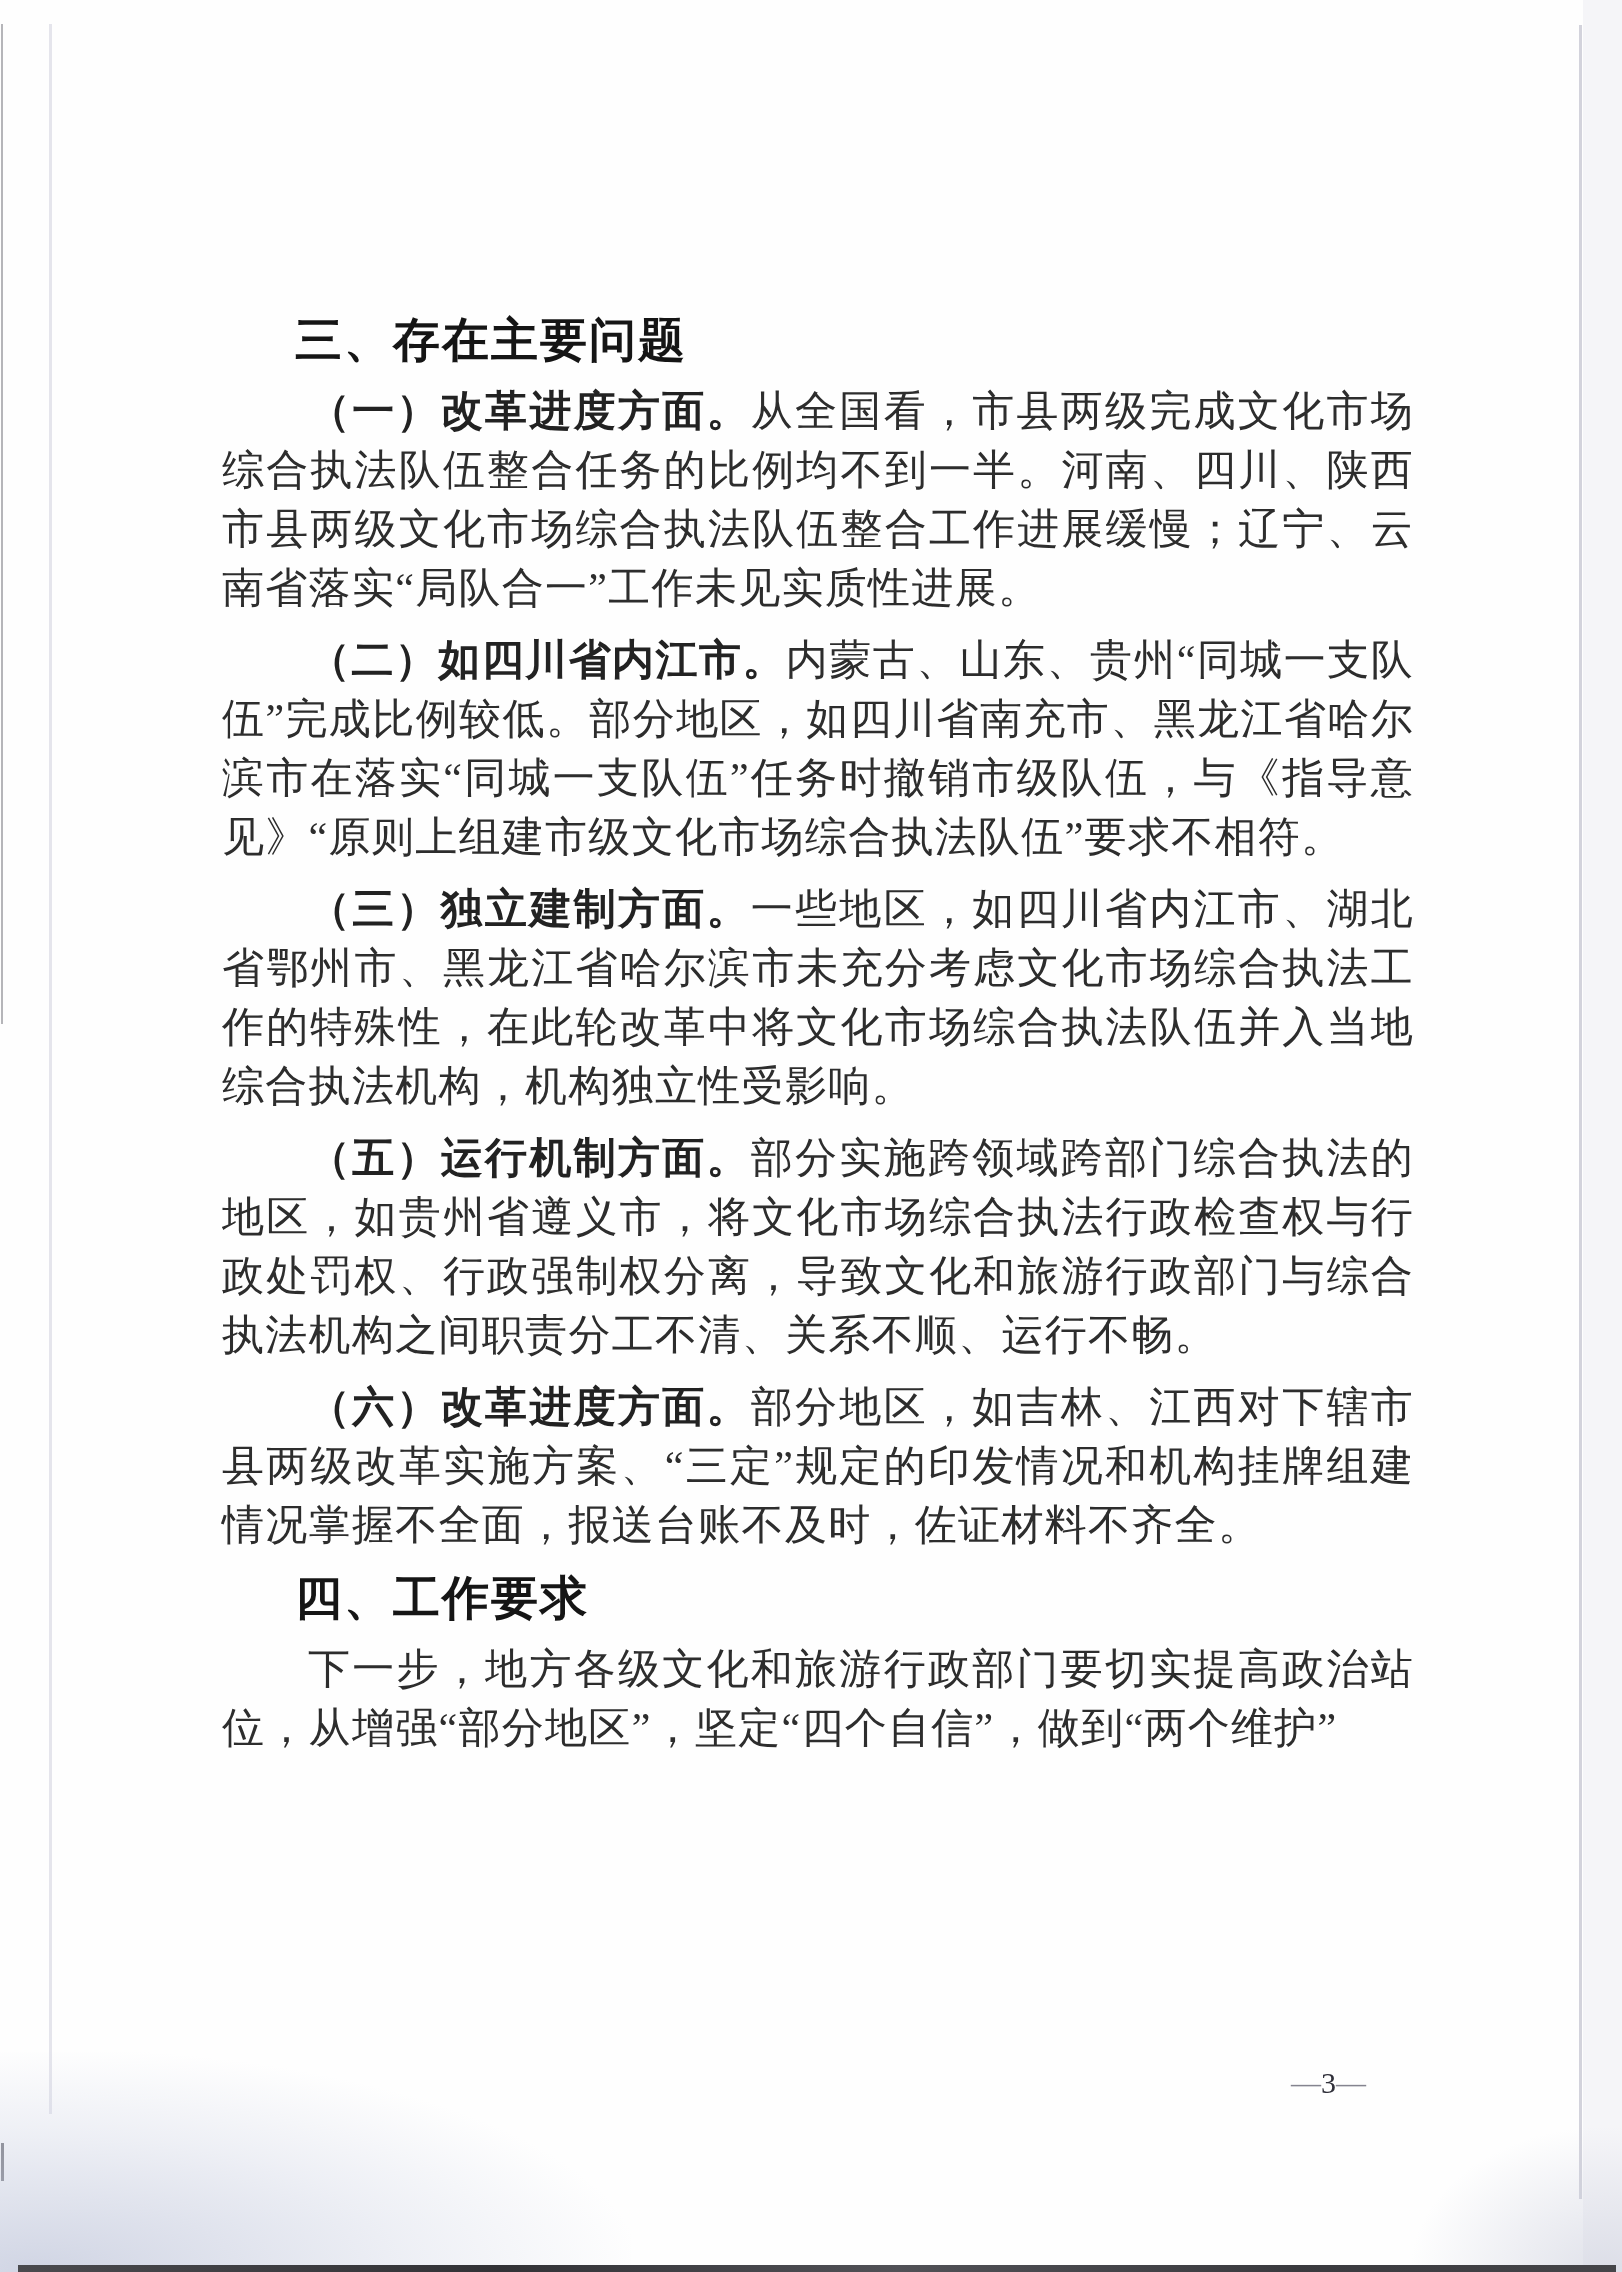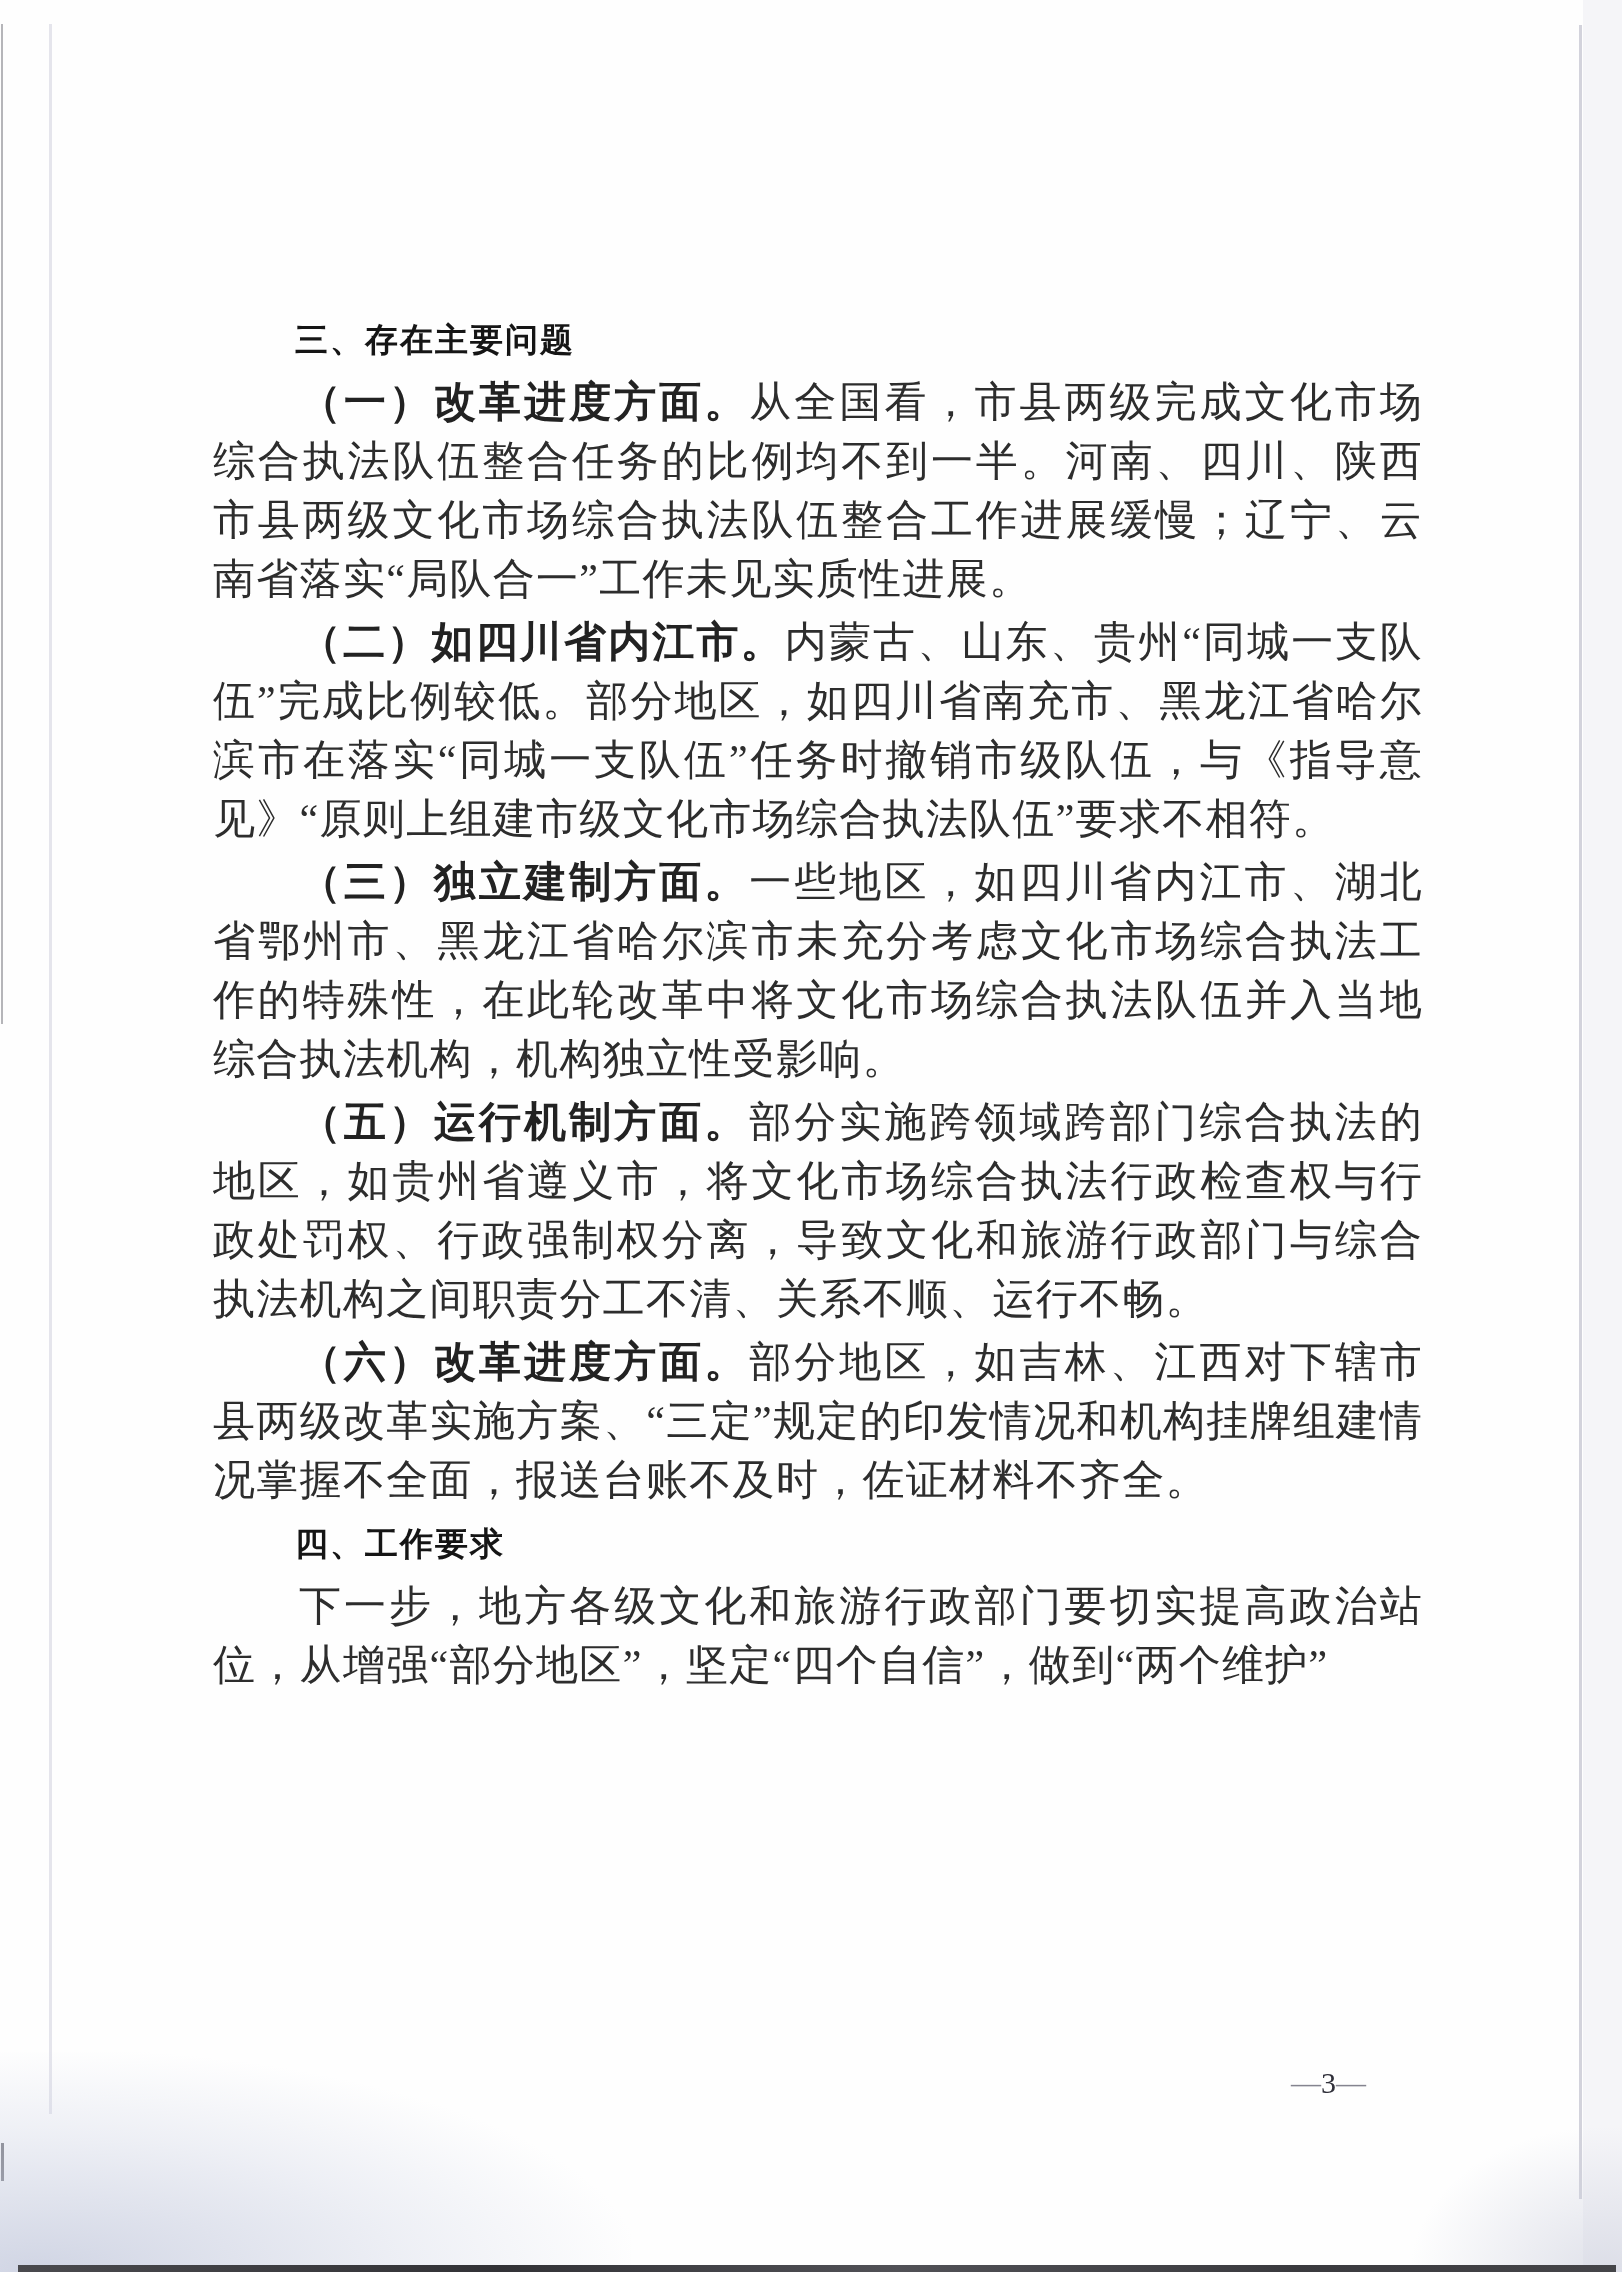--- a/index.html
+++ b/index.html
@@ -27,27 +27,27 @@
     line-height: 59px;
     letter-spacing: 1.3px;
     color: #2d2d2d;
     text-align: justify;
   }
   .doc-heading {
     margin: 0;
     text-indent: 86px;
     font-family: "Liberation Sans", "DejaVu Sans", sans-serif;
     font-weight: bold;
-    font-size: 33px;
+    font-size: 47px;
     line-height: 59px;
     letter-spacing: 2px;
     color: #151515;
   }
   .content p {
-    margin: 4px;
+    margin: 13px;
     text-indent: 86px;
   }
   .content p .lead {
     font-weight: bold;
     color: #222;
   }
 
   
   .page-number {
     position: absolute;

